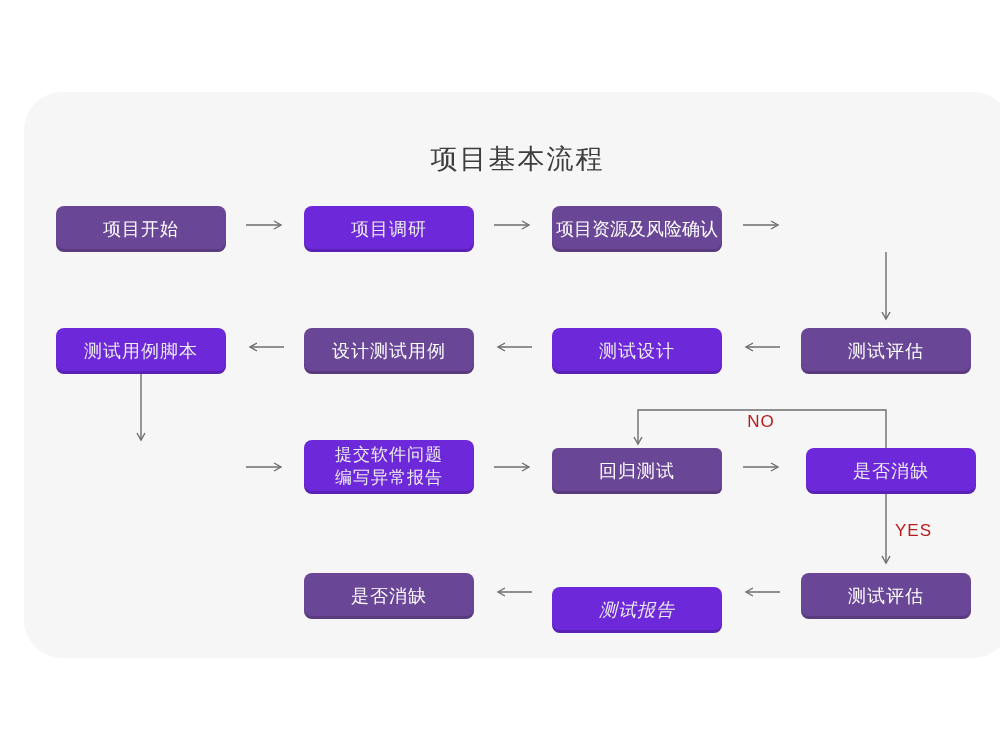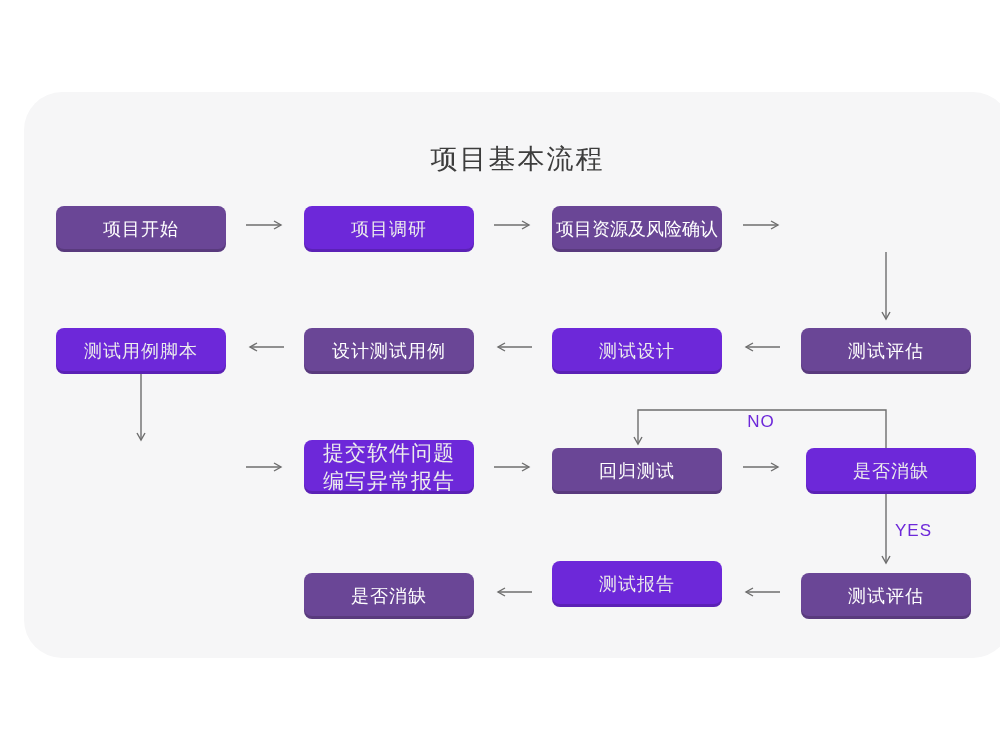--- a/index.html
+++ b/index.html
@@ -55,32 +55,32 @@
     color: #ffffff;
   }
   .node.gray {
     background: #6d28d9;
     color: #ececec;
   }
   .node.tall {
     height: 54px;
     white-space: pre-line;
     line-height: 1.35;
-    font-size: 21px;
+    font-size: 17px;
   }
   .edges {
     position: absolute;
     left: 0;
     top: 0;
     pointer-events: none;
   }
   .edge-label {
     position: absolute;
     font-size: 17px;
-    color: #6d28d9;
+    color: #b91c1c;
     letter-spacing: 1px;
   }
   .edge-label.no {
     left: 715px;
     top: 412px;
     width: 60px;
     text-align: center;
   }
   .edge-label.yes {
     left: 879px;
@@ -129,19 +129,19 @@
   <div class="node purple" style="left:288px; top:328px;">设计测试用例</div>
   <div class="node gray" style="left:536px; top:328px;">测试设计</div>
   <div class="node purple" style="left:785px; top:328px;">测试评估</div>
 
   <div class="node gray tall" style="left:288px; top:440px;">提交软件问题
 编写异常报告</div>
   <div class="node purple" style="left:536px; top:448px;border-radius:6px;">回归测试</div>
   <div class="node gray" style="left:790px; top:448px;">是否消缺</div>
 
   <div class="node purple" style="left:288px; top:573px;">是否消缺</div>
-  <div class="node gray" style="left:536px; top:561px;">测试报告</div>
+  <div class="node gray" style="left:536px; top:587px;font-style:italic;">测试报告</div>
   <div class="node purple" style="left:785px; top:573px;">测试评估</div>
 
   <div class="edge-label no">NO</div>
   <div class="edge-label yes">YES</div>
 
 </div>
 
 </body></html>

